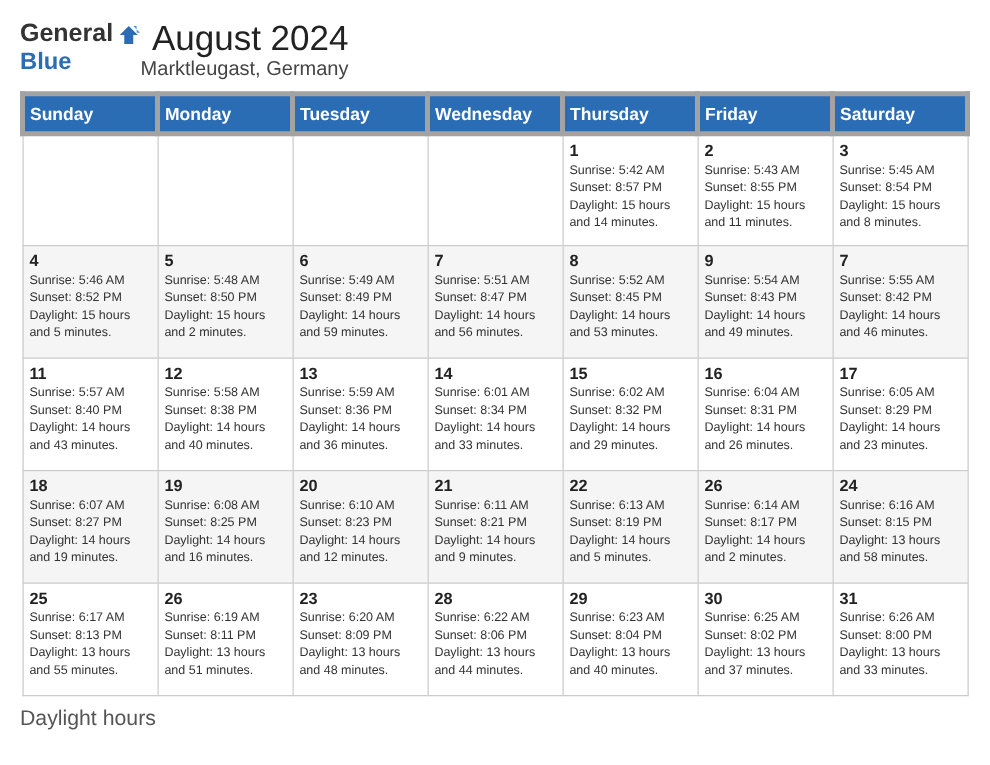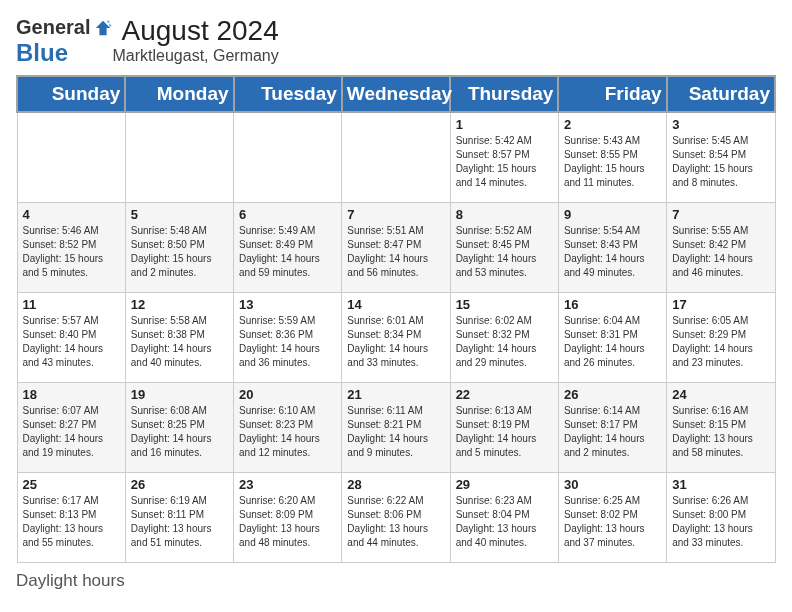--- a/index.html
+++ b/index.html
@@ -25,21 +25,21 @@
       display: flex;
       align-items: center;
       gap: 2px;
     }
     .logo-general {
       font-size: 20px;
       font-weight: bold;
       color: #333;
     }
     .logo-blue {
-      font-size: 24px;
+      font-size: 19px;
       font-weight: bold;
       color: #2a6db5;
     }
     .logo-icon {
       width: 18px;
       height: 18px;
       margin-left: 2px;
     }
     .title-block {
       text-align: right;
@@ -55,25 +55,25 @@
       color: #444;
     }
     table {
       width: 100%;
       border-collapse: collapse;
       table-layout: fixed;
     }
     thead th {
       background: #2a6db5;
       color: #fff;
-      font-size: 19px;
+      font-size: 14px;
       font-weight: bold;
       padding: 6px 4px;
-      text-align: right;
-      border: 2px solid #a3a3a3;
+      text-align: left;
+      border: 4px solid #a3a3a3;
     }
     tbody td {
       border: 1px solid #ccc;
       vertical-align: top;
       padding: 4px 5px;
       font-size: 10.5px;
       color: #222;
       min-height: 80px;
       height: 90px;
     }

